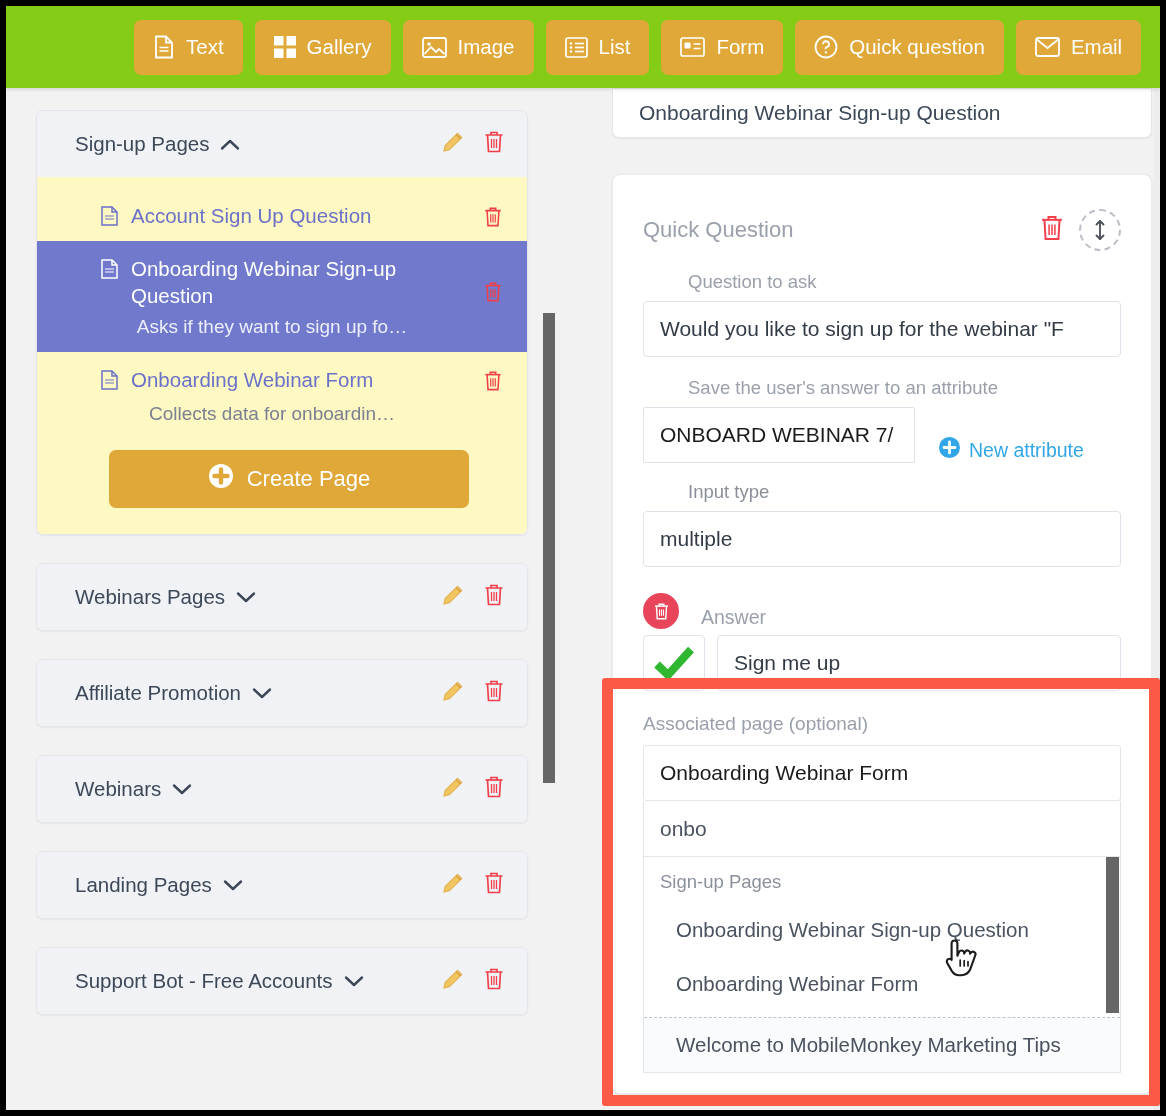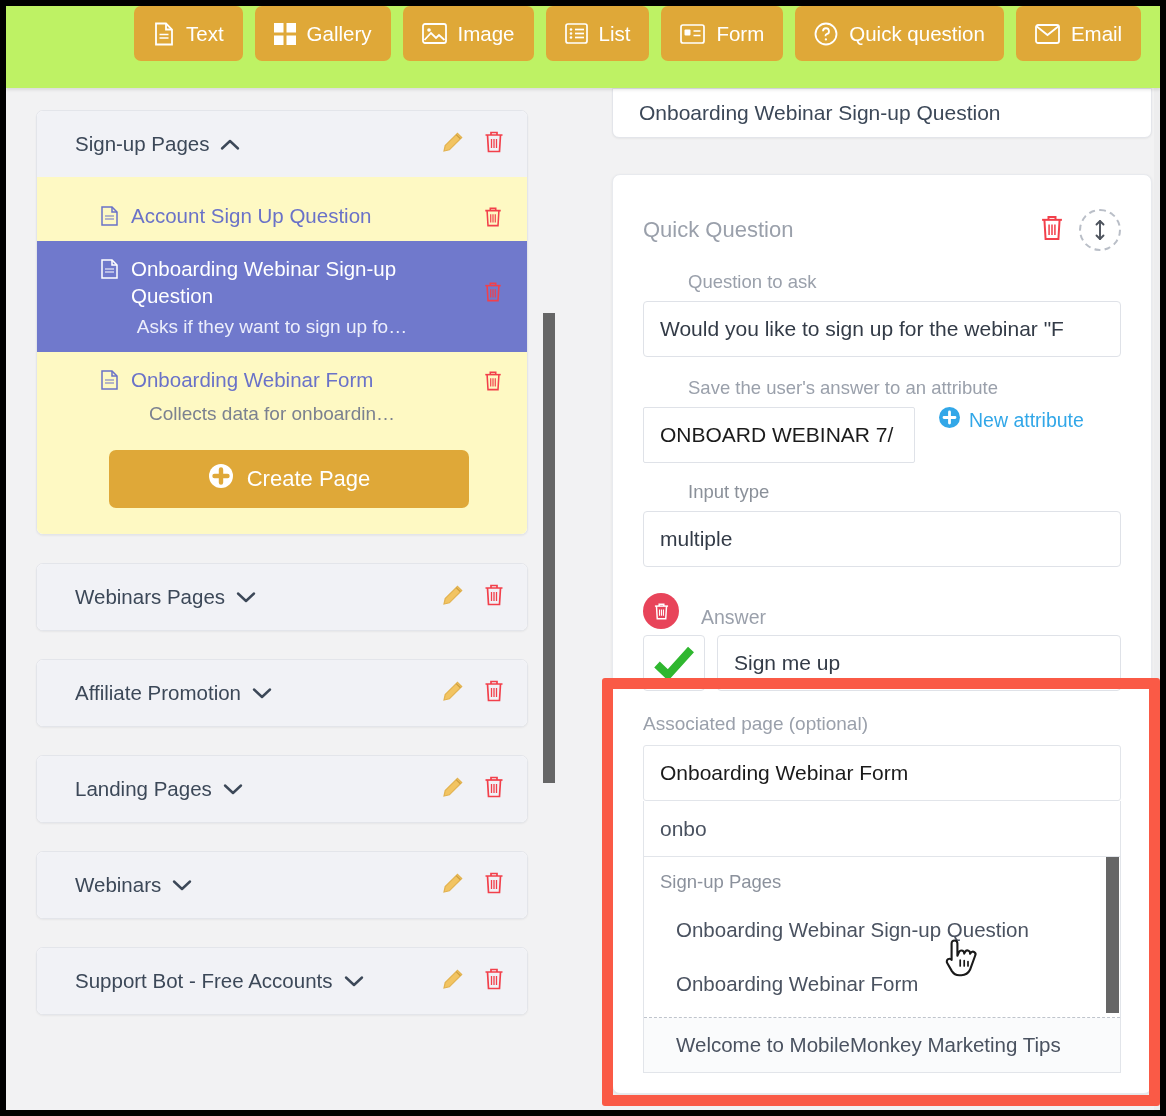--- a/index.html
+++ b/index.html
@@ -17,23 +17,23 @@
     width: 1154px; height: 1104px;
     background: #f2f2f3;
     overflow: hidden;
   }
 
   
   #toolbar {
     position: absolute;
     left: 0; top: 0;
     width: 1154px; height: 82px;
-    background: #bef264;
-    display: flex;
-    align-items: flex-start;
+    background: #84cc16;
+    display: flex;
+    align-items: center;
     padding-left: 128px;
     gap: 12px;
     box-shadow: 0 2px 3px rgba(0,0,0,0.10);
     z-index: 30;
   }
   .tb-btn {
     background: #dfa838;
     color: #ffffff;
     border: none;
     border-radius: 7px;
@@ -224,21 +224,21 @@
     border: 1px solid #dfe2e8;
     border-radius: 4px;
     background: #ffffff;
     font-size: 21px;
     color: #333b47;
     padding: 0 16px;
     font-family: "Liberation Sans", sans-serif;
     margin-bottom: 20px;
     outline: none;
   }
-  .attr-row { display: flex; align-items: flex-start; gap: 24px; margin-bottom: 18px; }
+  .attr-row { display: flex; align-items: flex-end; gap: 24px; margin-bottom: 18px; }
   .attr-input {
     width: 272px; height: 56px;
     border: 1px solid #dfe2e8; border-radius: 2px;
     background: #ffffff;
     font-size: 21px; color: #1b1b1b;
     padding: 0 16px; margin: 0;
     font-family: "Liberation Sans", sans-serif;
     outline: none;
   }
   .new-attr {
@@ -606,21 +606,21 @@
                   <path d="M8.5 9v9M11 9v9M13.5 9v9" stroke-width="1.3"></path>
                 </svg>
             </span>
           </div>
         </div>
       </div>
 
       <div class="grp-card">
         <div class="grp-head">
           <div class="grp-title">
-            <span>Landing Pages</span>
+            <span>Webinars</span>
             <span class="chev">
               <svg width="20" height="13" viewBox="0 0 20 13" fill="none" stroke="#3c4858" stroke-width="2.4" stroke-linecap="round" stroke-linejoin="round">
                   <path d="M2 2.5L10 10l8-7.5"></path>
                 </svg>
             </span>
           </div>
           <div class="grp-actions">
             <span>
               <svg width="24" height="24" viewBox="0 0 24 24" fill="none">
                   <path d="M16.5 3.3l4.2 4.2L8.4 19.8l-5.4 1.2 1.2-5.4z" fill="#f2c462" stroke="#e2b24f" stroke-width="1.2"></path>
@@ -635,21 +635,21 @@
                   <path d="M8.5 9v9M11 9v9M13.5 9v9" stroke-width="1.3"></path>
                 </svg>
             </span>
           </div>
         </div>
       </div>
 
       <div class="grp-card">
         <div class="grp-head">
           <div class="grp-title">
-            <span>Webinars</span>
+            <span>Landing Pages</span>
             <span class="chev">
               <svg width="20" height="13" viewBox="0 0 20 13" fill="none" stroke="#3c4858" stroke-width="2.4" stroke-linecap="round" stroke-linejoin="round">
                   <path d="M2 2.5L10 10l8-7.5"></path>
                 </svg>
             </span>
           </div>
           <div class="grp-actions">
             <span>
               <svg width="24" height="24" viewBox="0 0 24 24" fill="none">
                   <path d="M16.5 3.3l4.2 4.2L8.4 19.8l-5.4 1.2 1.2-5.4z" fill="#f2c462" stroke="#e2b24f" stroke-width="1.2"></path>

